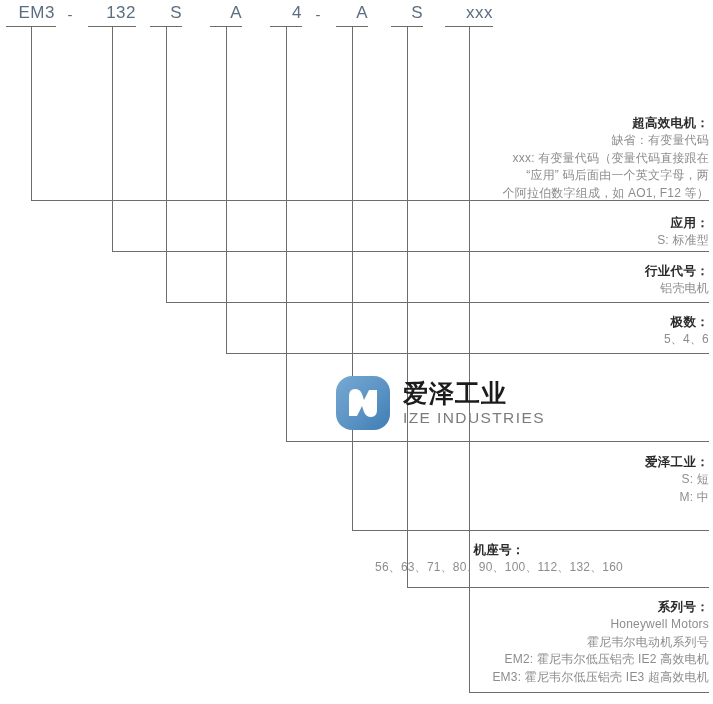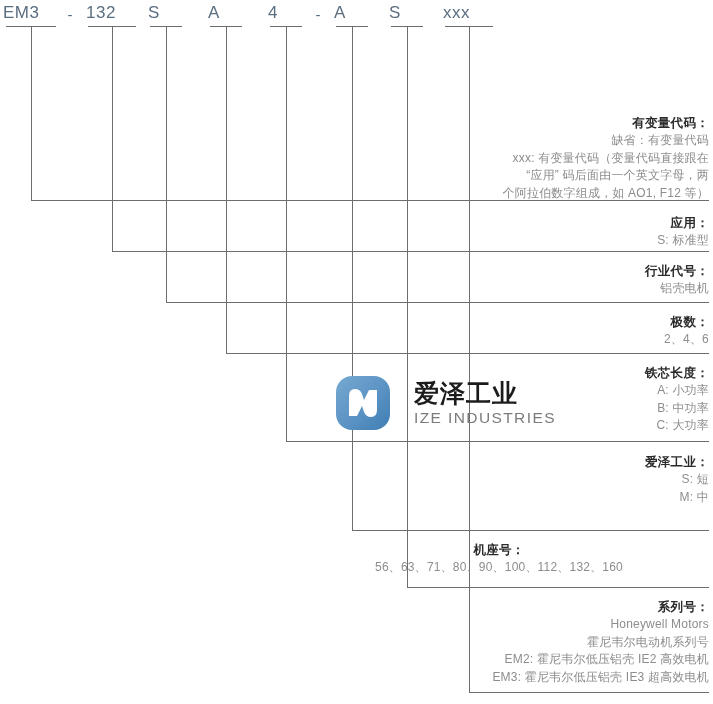--- a/index.html
+++ b/index.html
@@ -26,21 +26,21 @@
     top: 0;
     width: 713px;
     height: 30px;
   }
   .code-seg {
     position: absolute;
     top: 2px;
     font-size: 17px;
     color: #5b6e80;
     letter-spacing: 0.5px;
-    text-align: left;
+    text-align: right;
     white-space: nowrap;
     line-height: 22px;
   }
   .code-dash {
     position: absolute;
     top: 4px;
     font-size: 15px;
     color: #5b6e80;
     text-align: center;
     white-space: nowrap;
@@ -95,21 +95,21 @@
 
   
   #logo {
     position: absolute;
     left: 336px;
     top: 374px;
     width: 200px;
     height: 58px;
     display: flex;
     align-items: center;
-    gap: 24px;
+    gap: 13px;
   }
   #logo-mark {
     width: 54px;
     height: 54px;
     flex: 0 0 54px;
     position: relative;
   }
   #logo-text {
     display: flex;
     flex-direction: column;
@@ -170,48 +170,42 @@
       <div class="lead-horiz" style="left: 352px; top: 530px; width: 357px;"></div>
       <div class="lead-top" style="left: 391px; width: 32px; top: 26px;"></div>
       <div class="lead-vert" style="left: 407px; top: 26px; height: 561px;"></div>
       <div class="lead-horiz" style="left: 407px; top: 587px; width: 302px;"></div>
       <div class="lead-top" style="left: 445px; width: 48px; top: 26px;"></div>
       <div class="lead-vert" style="left: 469px; top: 26px; height: 666px;"></div>
       <div class="lead-horiz" style="left: 469px; top: 692px; width: 240px;"></div>
     </div>
 
   <div class="desc" style="top:114px;">
-    <div class="desc-title">有变量代码：</div>
+    <div class="desc-title">超高效电机：</div>
     <div class="desc-line">缺省：有变量代码</div>
     <div class="desc-line">xxx: 有变量代码（变量代码直接跟在</div>
     <div class="desc-line">“应用” 码后面由一个英文字母，两</div>
     <div class="desc-line">个阿拉伯数字组成，如 AO1, F12 等）</div>
   </div>
 
   <div class="desc" style="top:214px;">
     <div class="desc-title">应用：</div>
     <div class="desc-line">S: 标准型</div>
   </div>
 
   <div class="desc" style="top:262px;">
     <div class="desc-title">行业代号：</div>
     <div class="desc-line">铝壳电机</div>
   </div>
 
   <div class="desc" style="top:313px;">
     <div class="desc-title">极数：</div>
-    <div class="desc-line">2、4、6</div>
-  </div>
-
-  <div class="desc" style="top:364px;">
-    <div class="desc-title">铁芯长度：</div>
-    <div class="desc-line">A: 小功率</div>
-    <div class="desc-line">B: 中功率</div>
-    <div class="desc-line">C: 大功率</div>
-  </div>
+    <div class="desc-line">5、4、6</div>
+  </div>
+
 
   <div class="desc" style="top:453px;">
     <div class="desc-title">爱泽工业：</div>
     <div class="desc-line">S: 短</div>
     <div class="desc-line">M: 中</div>
   </div>
 
   <div class="desc" style="top:541px;text-align:center;">
     <div class="desc-title">机座号：</div>
     <div class="desc-line">56、63、71、80、90、100、112、132、160</div>

